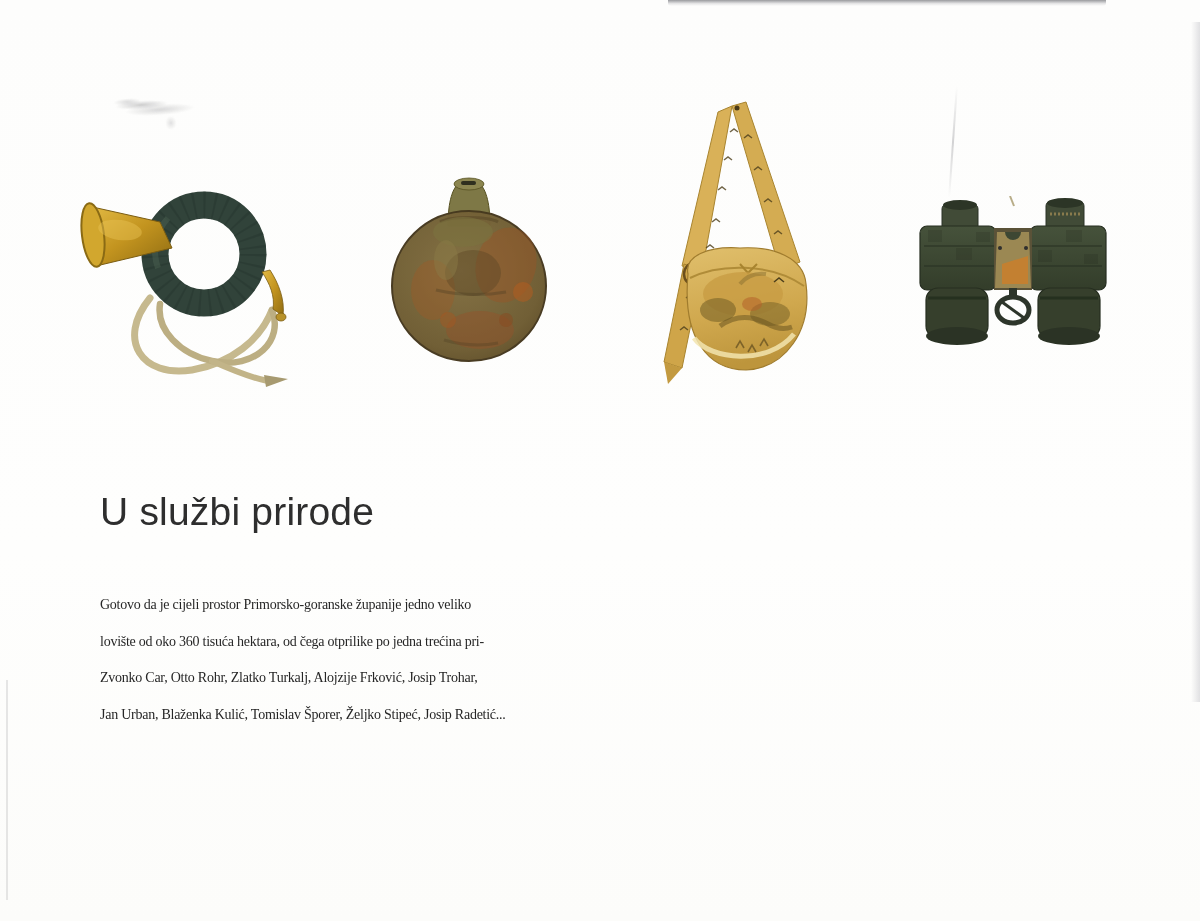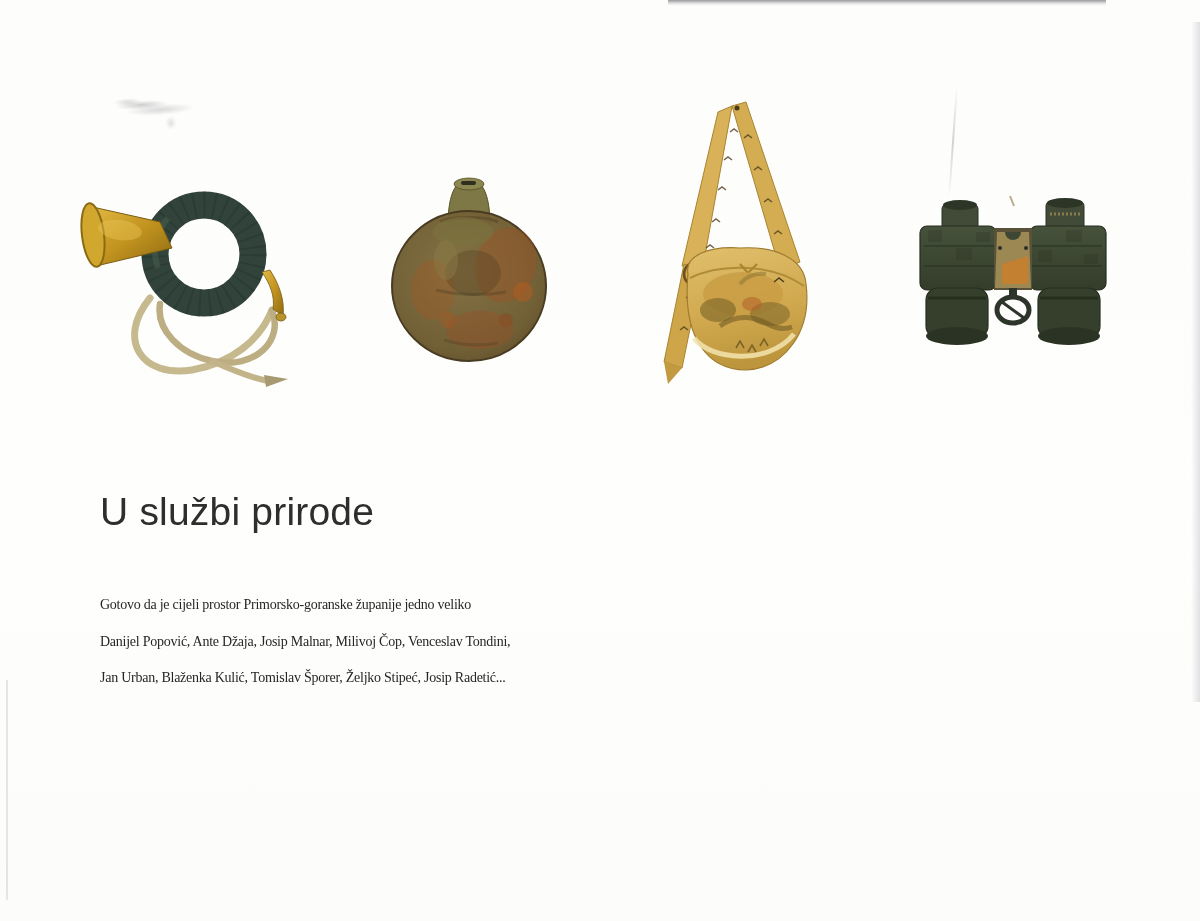--- a/index.html
+++ b/index.html
@@ -226,17 +226,18 @@
 
     <rect x="91" y="92" width="8" height="10" fill="#2d352a"></rect>
     <ellipse cx="95" cy="114" rx="16" ry="13" fill="none" stroke="#2d352a" stroke-width="5"></ellipse>
     <line x1="84" y1="106" x2="106" y2="122" stroke="#2d352a" stroke-width="3"></line>
   </svg>
 
   <h1 class="page-title" style="margin:0;">U službi prirode</h1>
 
   <div class="body-text">
     <div class="line">Gotovo da je cijeli prostor Primorsko-goranske županije jedno veliko</div>
-    <div class="line">Danijel Popović, Ante Džaja, Josip Malnar, Milivoj Čop, Venceslav Tondini,</div>
+    <div class="line">lovište od oko 360 tisuća hektara, od čega otprilike po jedna trećina pri-</div>
+    <div class="line">Zvonko Car, Otto Rohr, Zlatko Turkalj, Alojzije Frković, Josip Trohar,</div>
     <div class="line">Jan Urban, Blaženka Kulić, Tomislav Šporer, Željko Stipeć, Josip Radetić...</div>
   </div>
 
 </div>
 
 </body></html>

